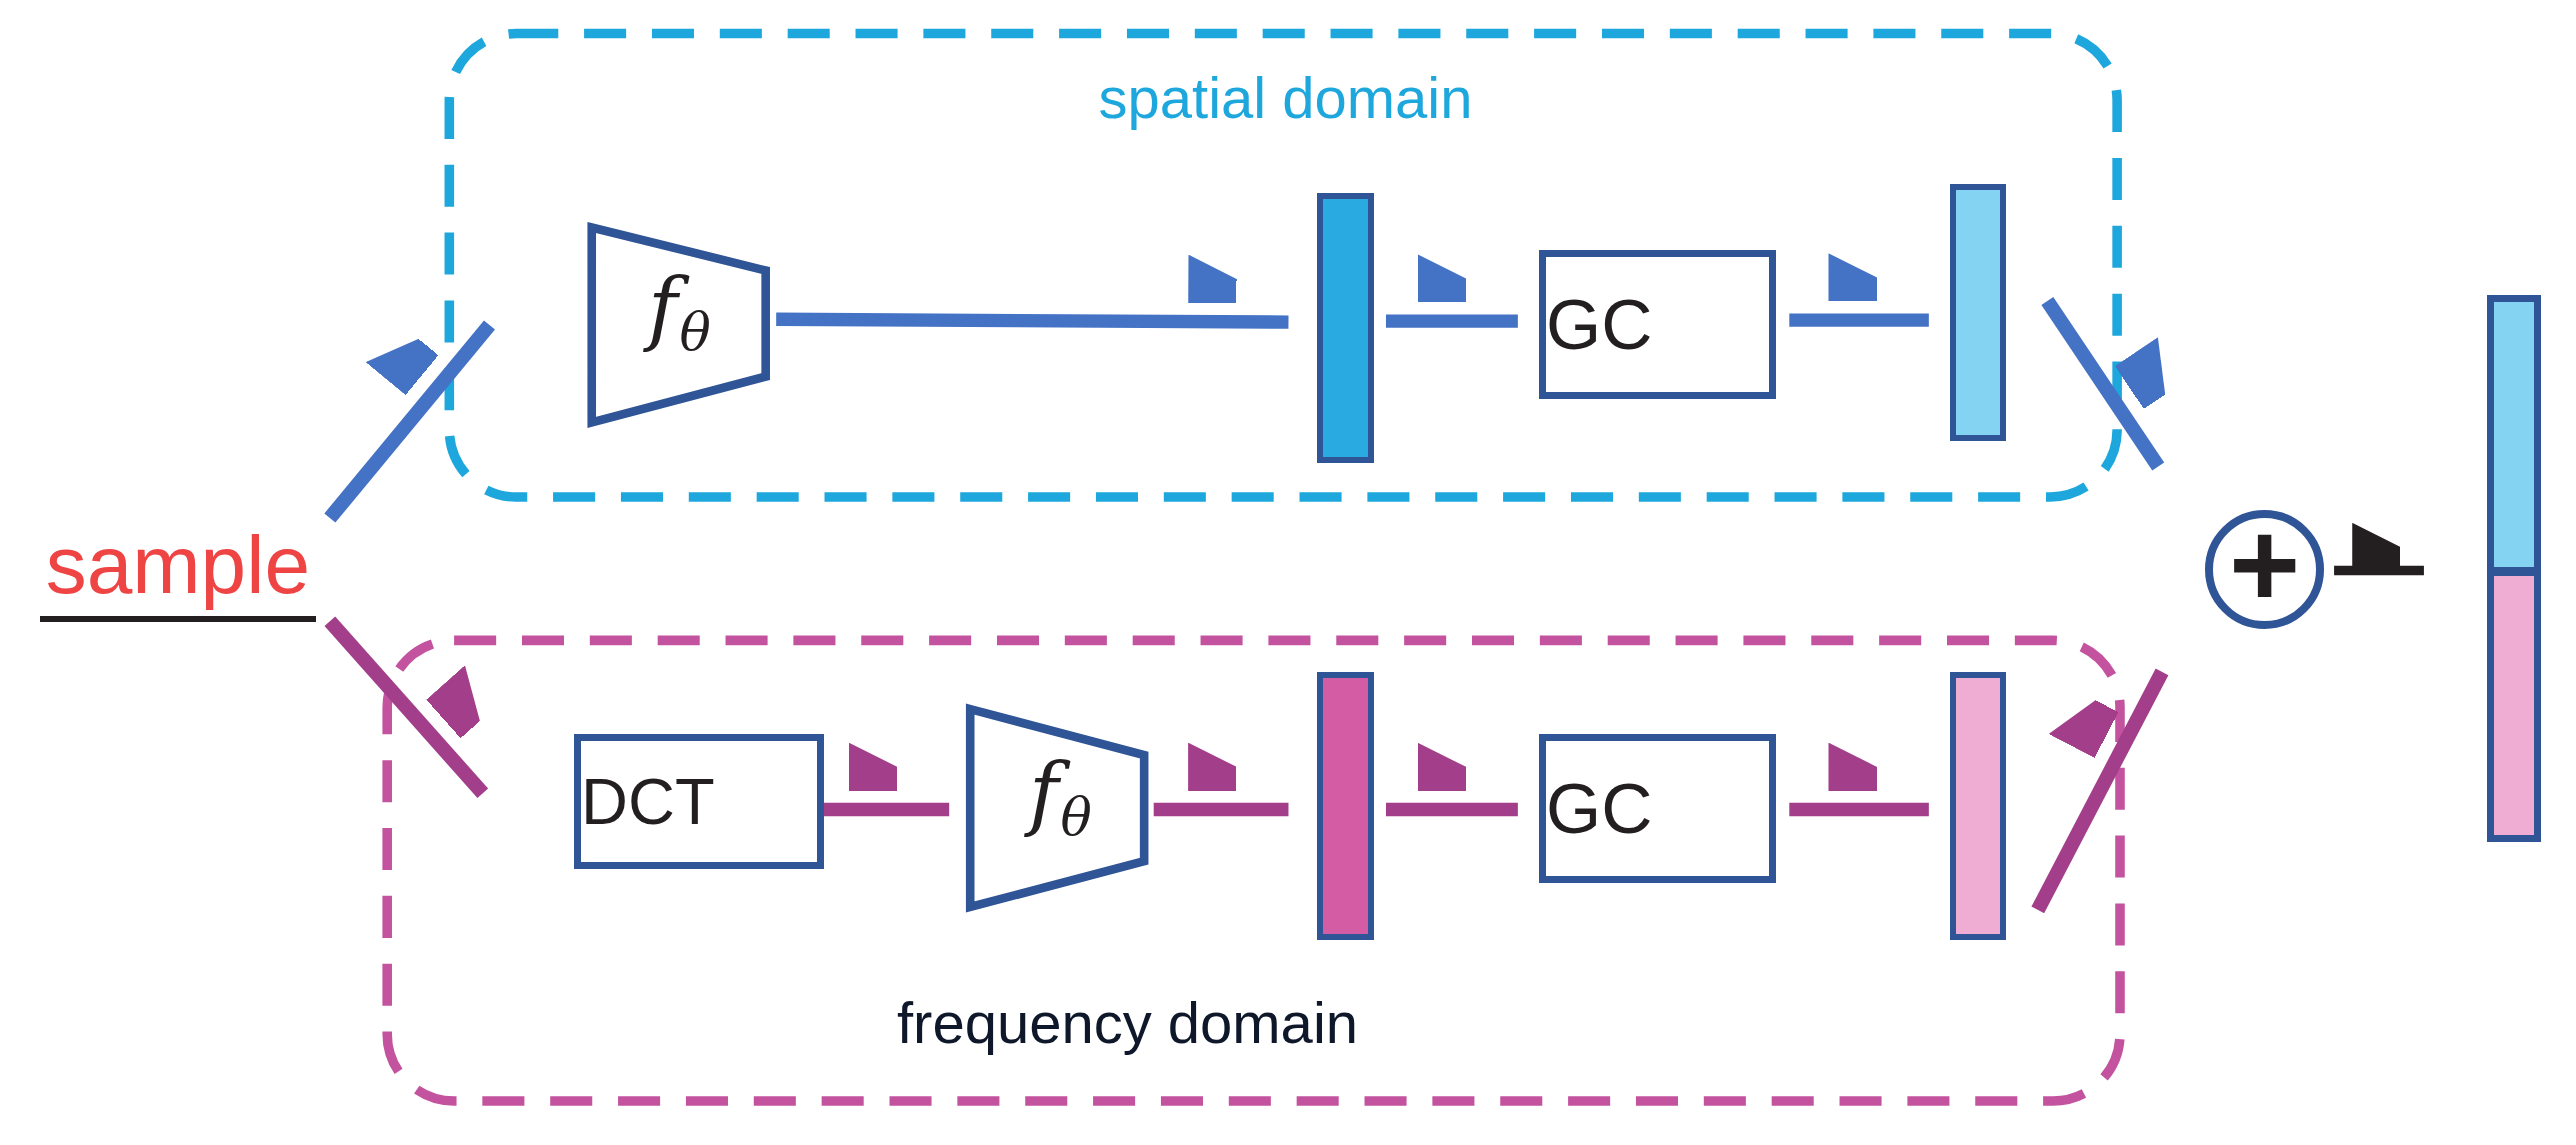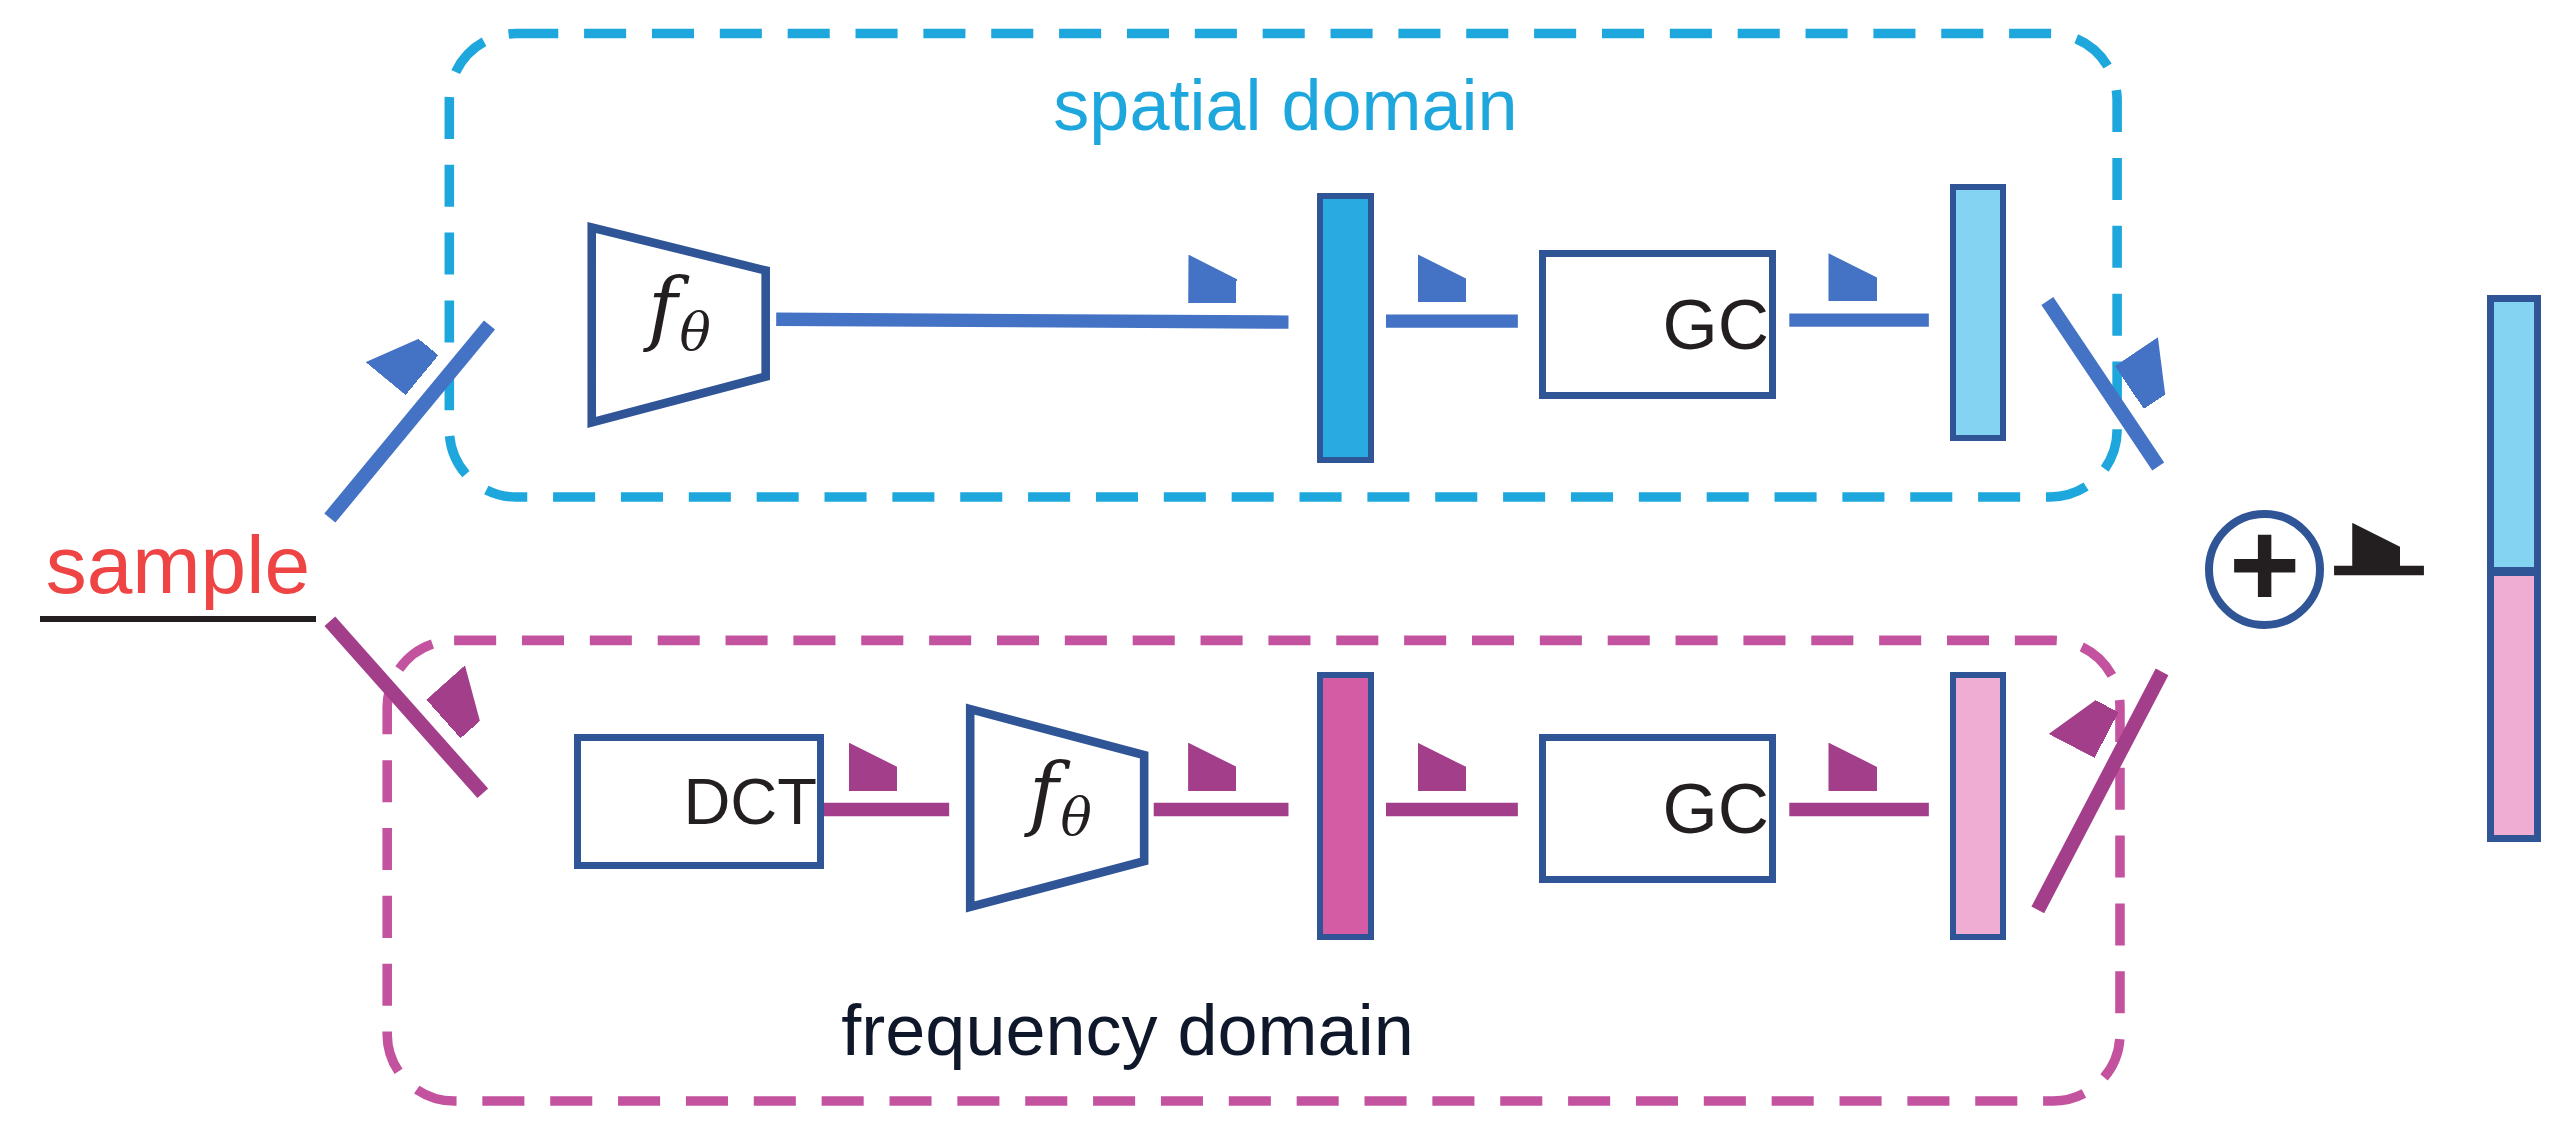--- a/index.html
+++ b/index.html
@@ -15,29 +15,29 @@
   .abs{position:absolute;}
 
   .sample-label{
     left:40px;top:524px;
     font-size:82px;color:#ef4444;
     border-bottom:6.7px solid #231F20;
     padding:0 5.7px 9.6px 5.7px;
     line-height:1.0;
   }
   .domain-title{
-    font-size:72px;line-height:1.0;
+    font-size:58px;line-height:1.0;
     width:669px;text-align:center;
   }
   .spatial-title{left:951px;top:69px;color:#1EA7DC;}
   .frequency-title{left:793px;top:994px;color:#0f172a;}
 
   .node-box{
     background:#ffffff;border:7.6px solid #2F5597;
-    display:flex;align-items:center;justify-content:flex-end;
+    display:flex;align-items:center;justify-content:flex-start;
     color:#231F20;box-sizing:border-box;
   }
   .gc-top{left:1539px;top:250px;width:237px;height:149px;font-size:71px;}
   .dct-box{left:574px;top:734px;width:250px;height:135px;font-size:65px;}
   .gc-bottom{left:1539px;top:734px;width:237px;height:149px;font-size:71px;}
 
   .encoder-label{
     color:#231F20;
     font-family:"DejaVu Serif", serif;
     font-style:italic;

